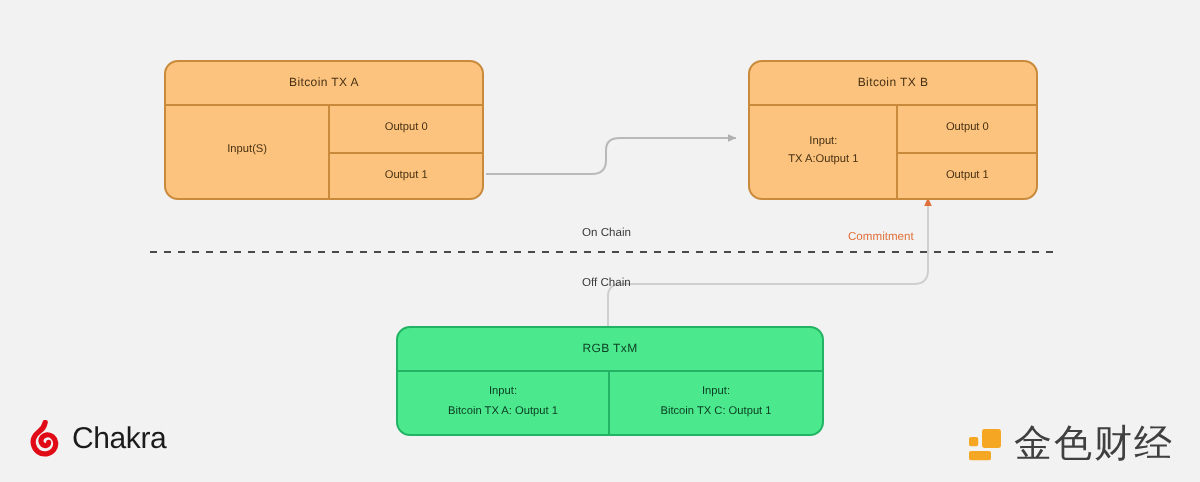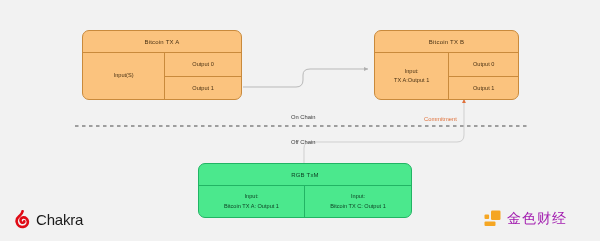--- a/index.html
+++ b/index.html
@@ -105,22 +105,22 @@
     justify-content: space-between;
   }
   #chakra-brand { left: 14px; top: 210px; }
   #jinse-brand  { left: 483px; top: 209px; }
   .chakra-text {
     font-size: 15px;
     color: #1b1b1b;
     letter-spacing: -.2px;
   }
   .jinse-text {
-    font-size: 14px;
-    color: #a21caf;
+    font-size: 19px;
+    color: #404040;
     letter-spacing: 1px;
   }
 </style>
 </head>
 <body>
 
 <div id="canvas">
 
   <svg class="wire" width="600" height="241">
     <defs>

